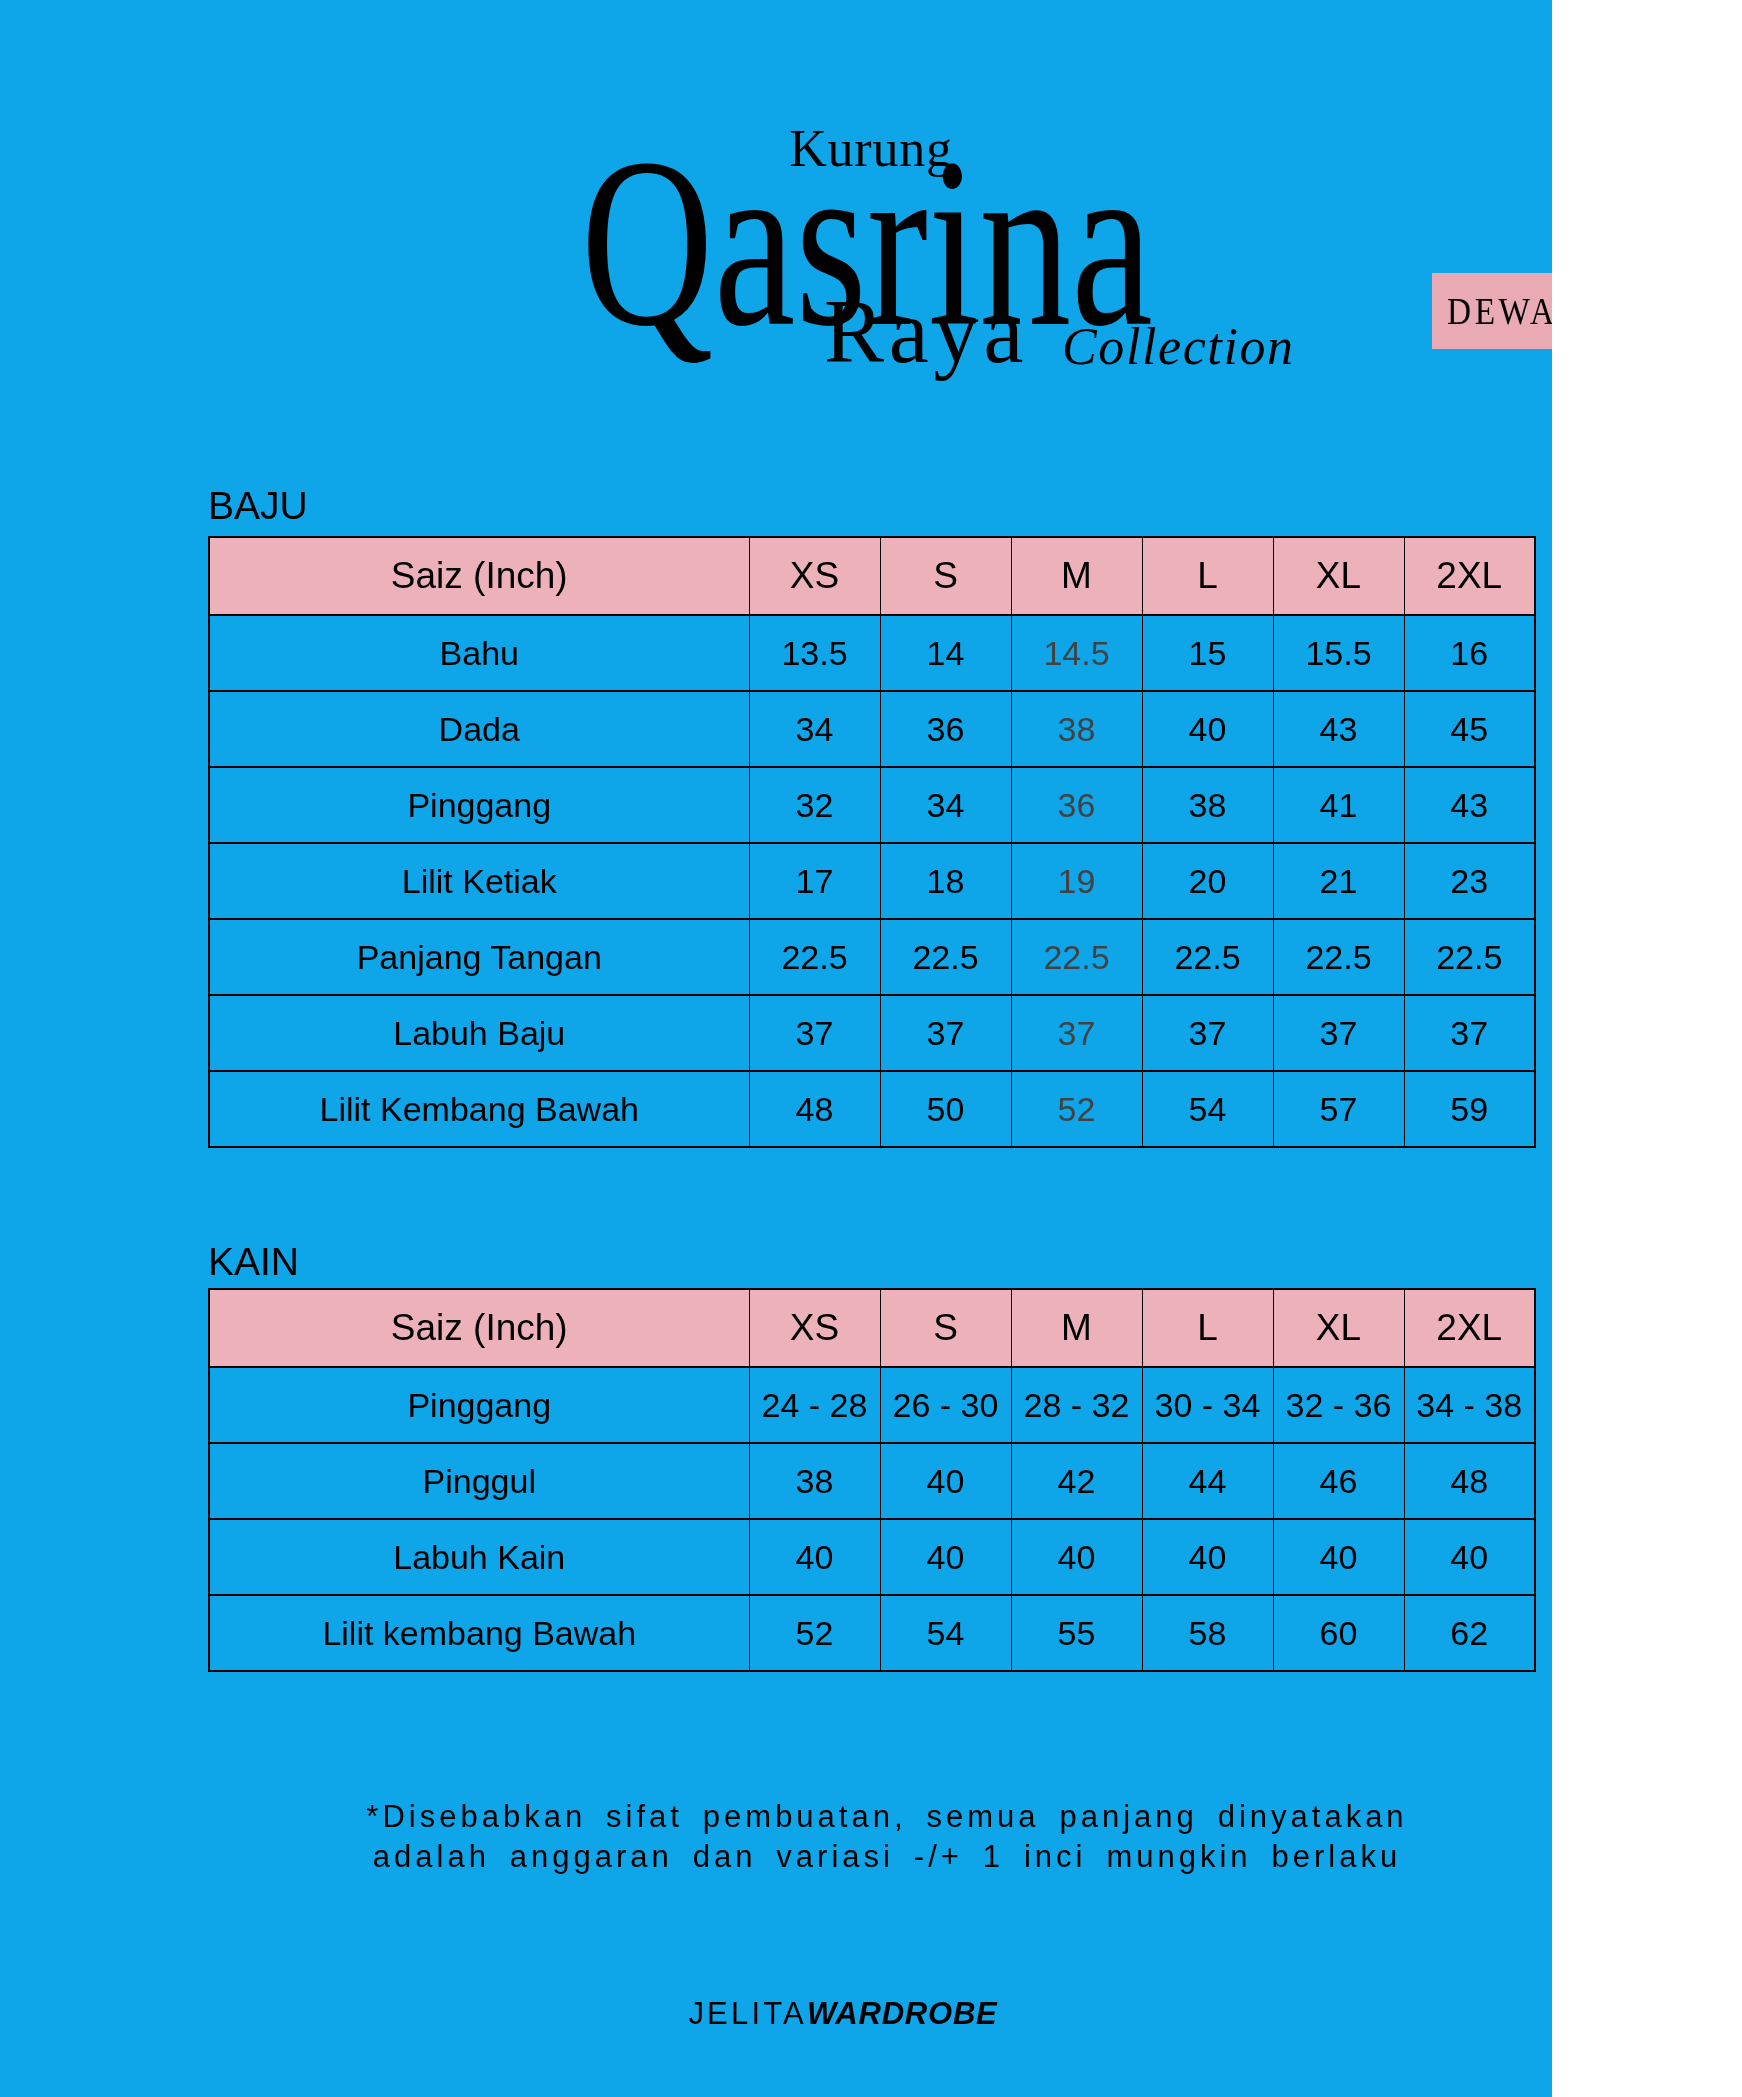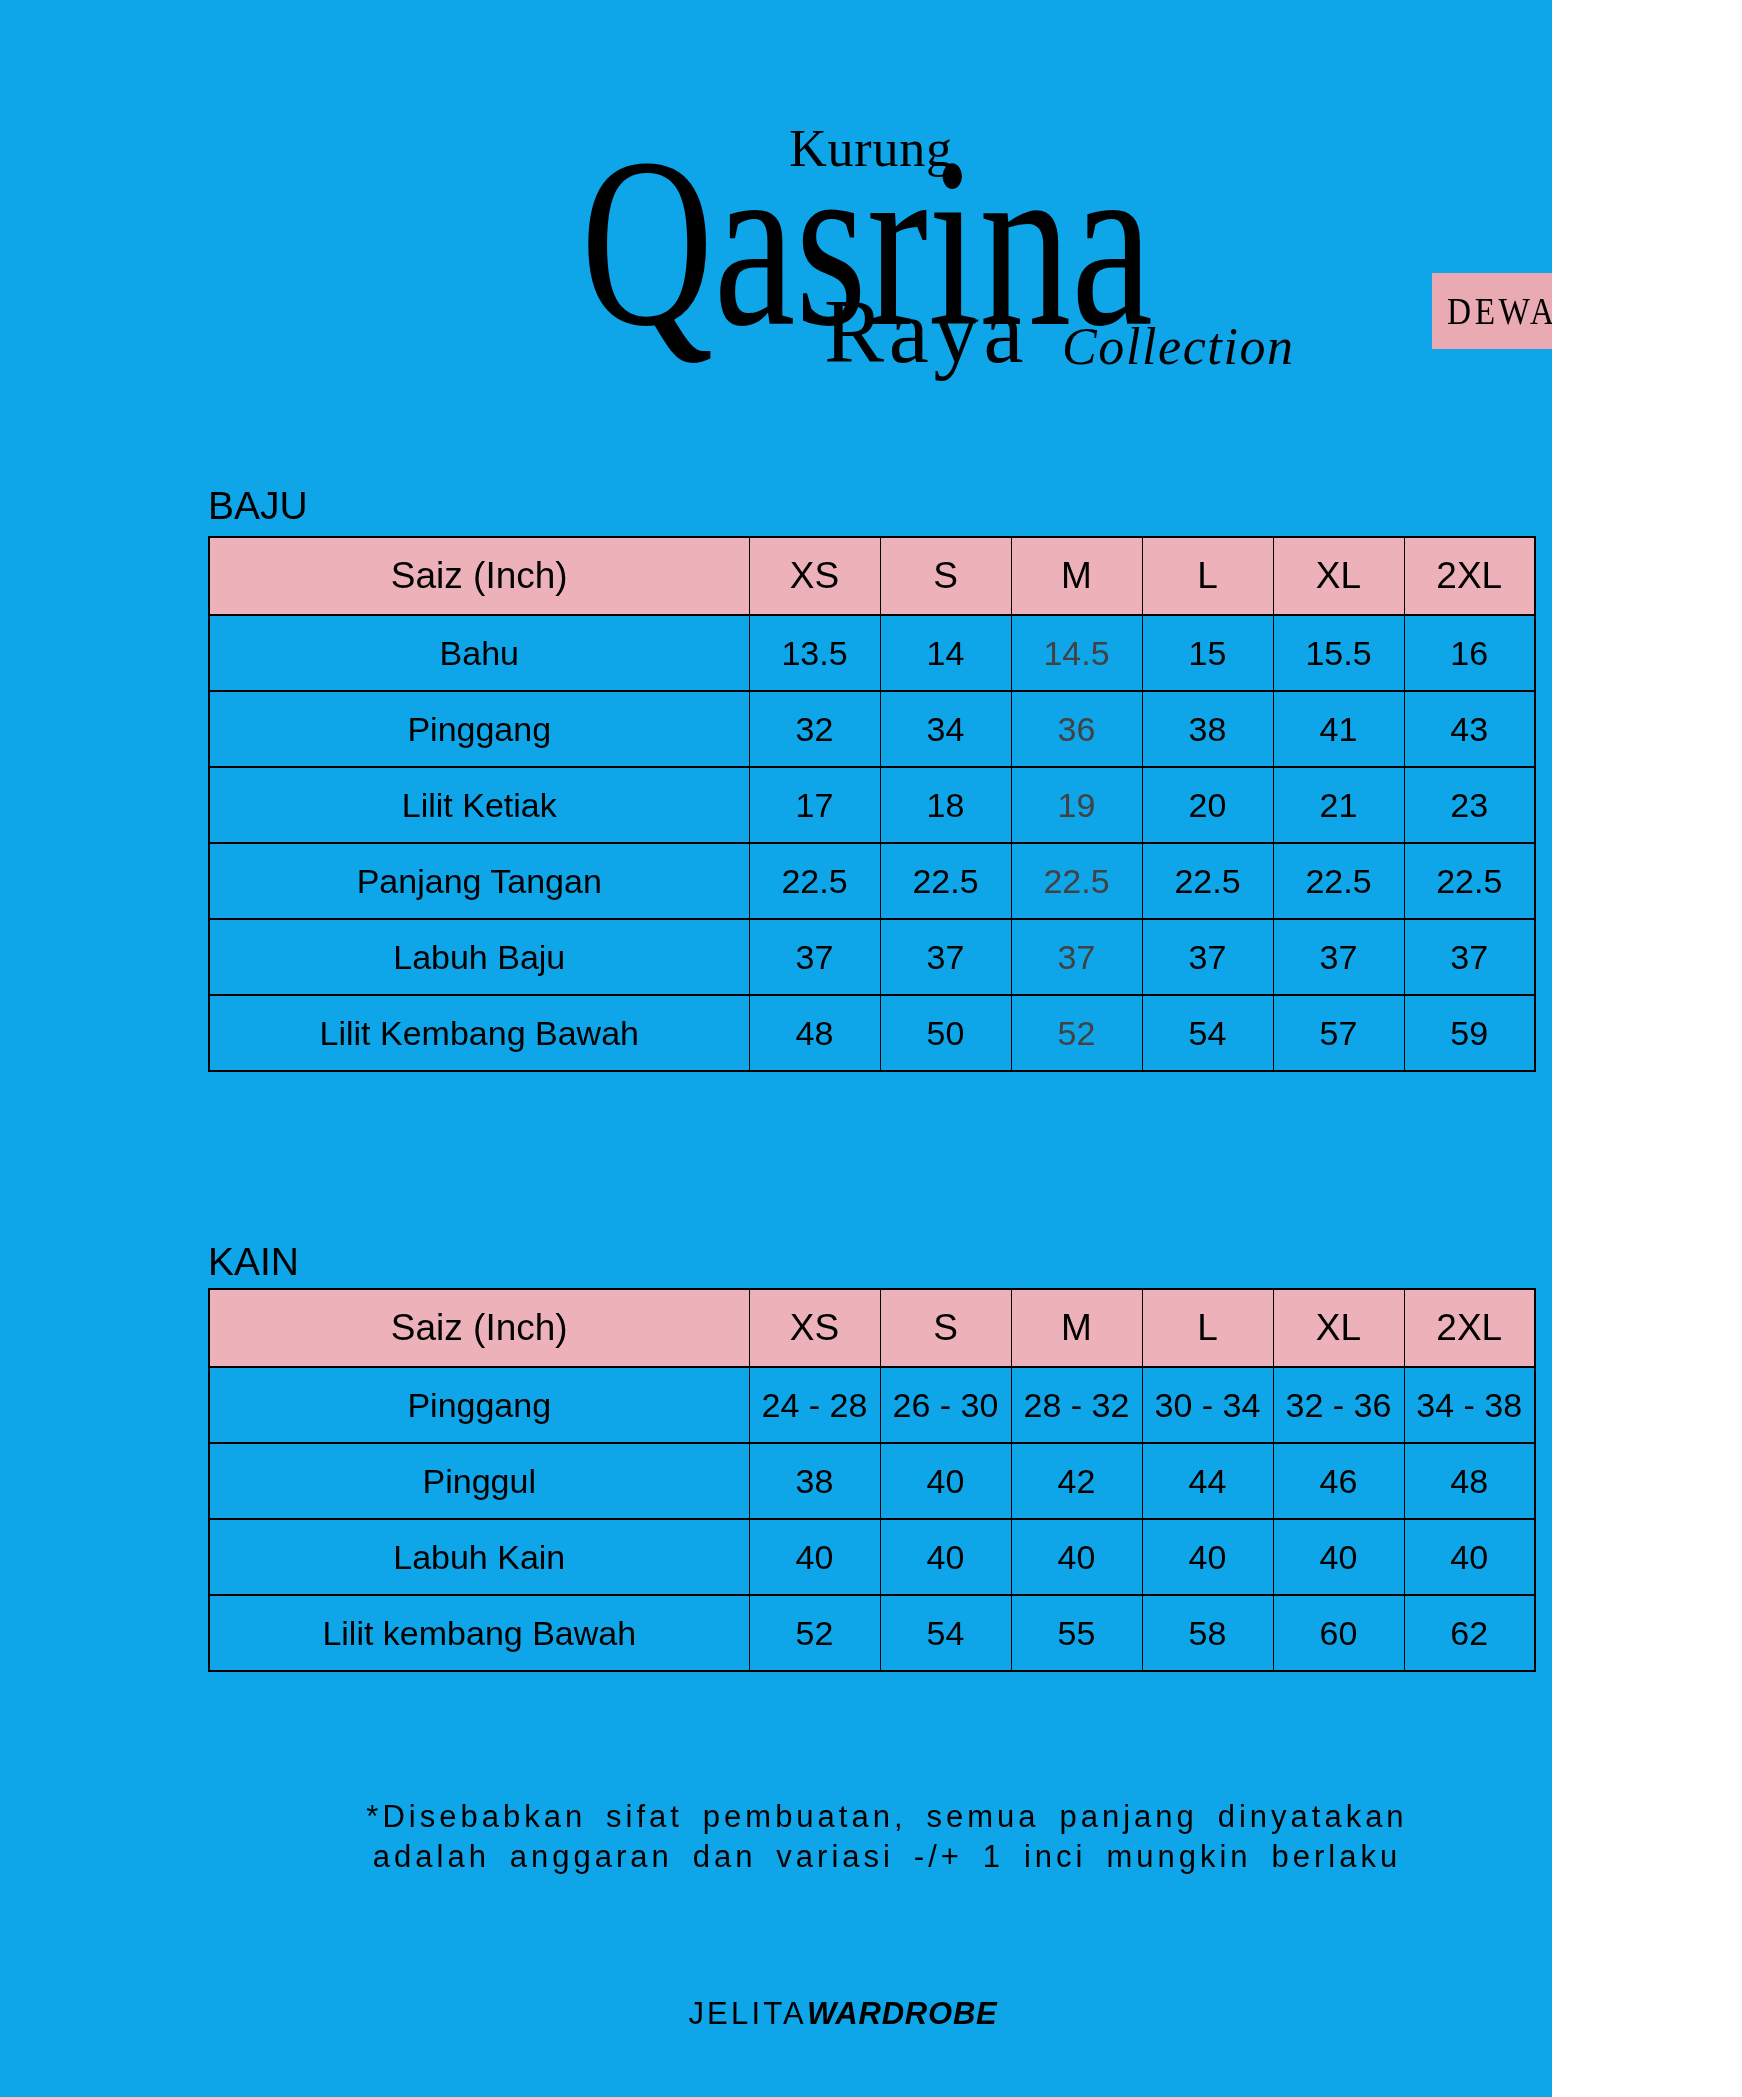--- a/index.html
+++ b/index.html
@@ -130,20 +130,29 @@
       <tr class="data-row">
         <td class="row-label">Bahu</td>
         <td>13.5</td>
         <td>14</td>
         <td class="mcol" style="color: rgb(66, 66, 66);">14.5</td>
         <td>15</td>
         <td>15.5</td>
         <td>16</td>
       </tr>
       <tr class="data-row">
+        <td class="row-label">Dada</td>
+        <td>34</td>
+        <td>36</td>
+        <td class="mcol" style="color: rgb(66, 66, 66);">38</td>
+        <td>40</td>
+        <td>43</td>
+        <td>45</td>
+      </tr>
+      <tr class="data-row">
         <td class="row-label">Pinggang</td>
         <td>32</td>
         <td>34</td>
         <td class="mcol" style="color: rgb(66, 66, 66);">36</td>
         <td>38</td>
         <td>41</td>
         <td>43</td>
       </tr>
       <tr class="data-row">
         <td class="row-label">Lilit Ketiak</td>

